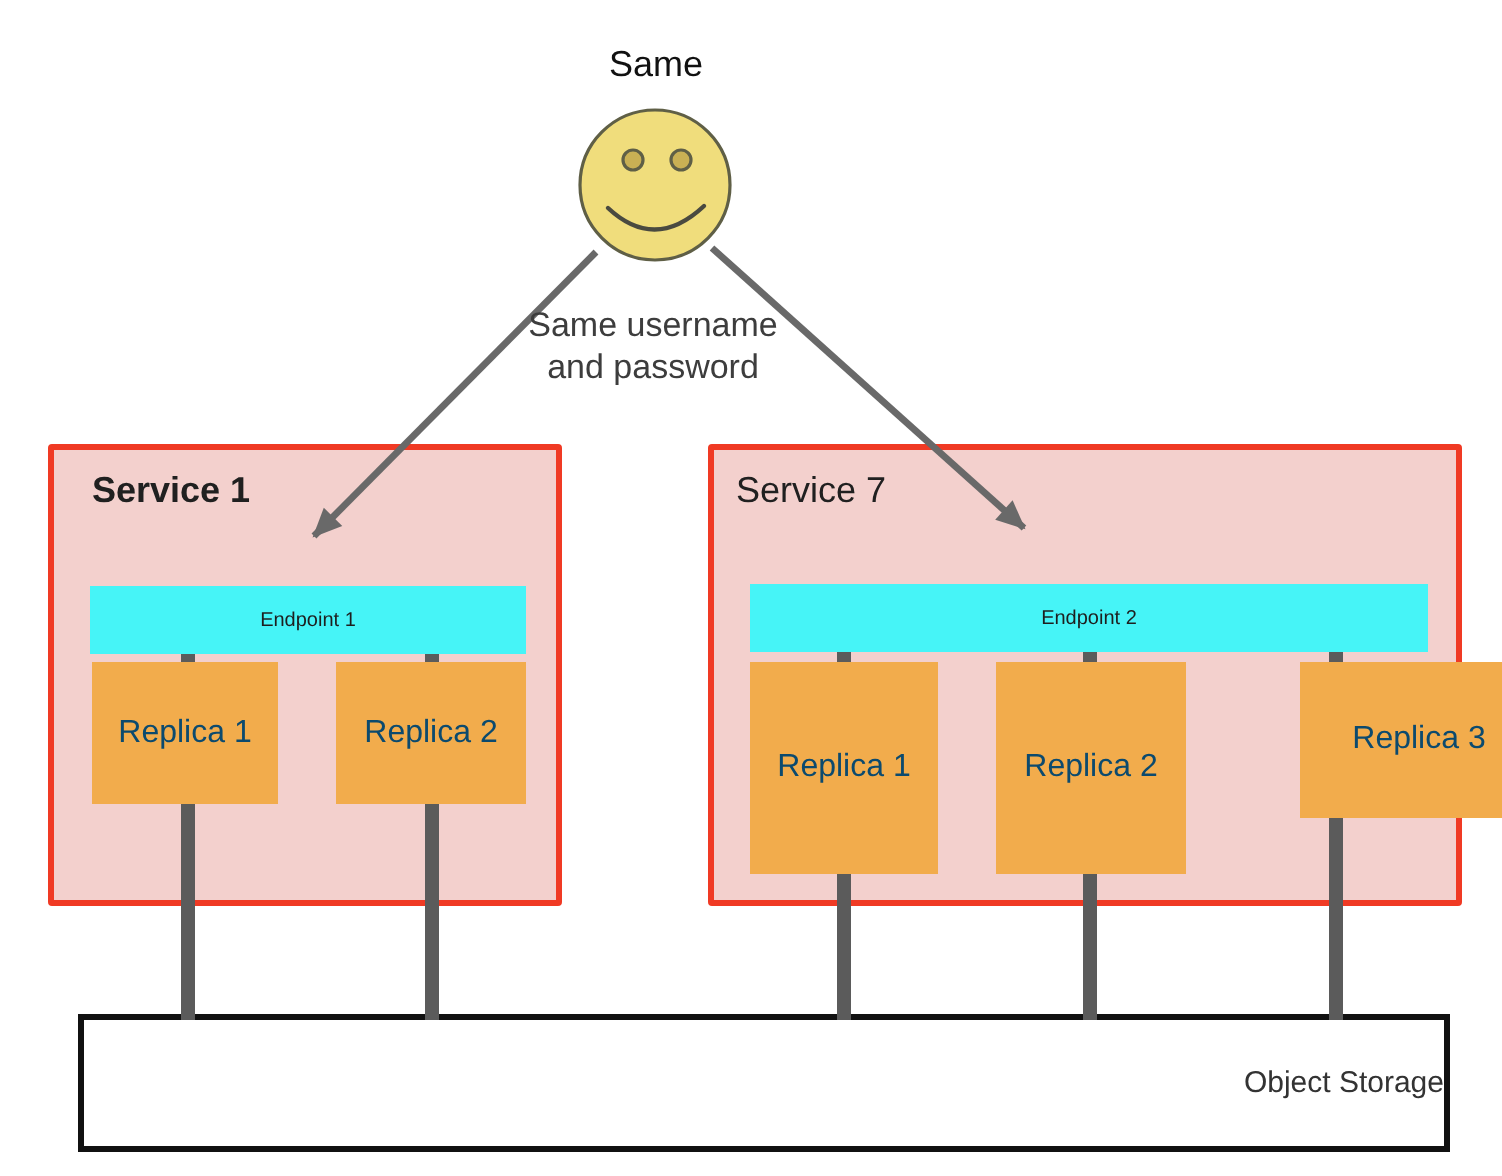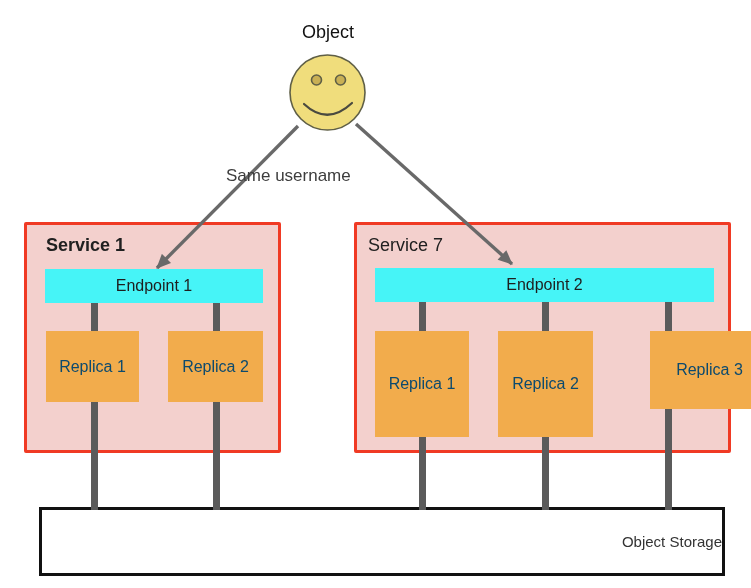--- a/index.html
+++ b/index.html
@@ -36,22 +36,23 @@
   .service-label.s1 { left: 46px;  top: 235px; font-weight: bold; }
   .service-label.s2 { left: 368px; top: 235px; }
 
   
   .endpoint {
     position: absolute;
     background: var(--endpoint-fill, #46f4f7);
     display: flex;
     align-items: center;
     justify-content: center;
-    font-size: 16px;
+    font-size: 10px;
     color: #1e1e1e;
+    margin-top: 24px;
   }
   .endpoint.e1 { left: 45px;  top: 269px; width: 218px; height: 34px; }
   .endpoint.e2 { left: 375px; top: 268px; width: 339px; height: 34px; }
 
   
   .replica {
     position: absolute;
     background: var(--replica-fill, #f2ac4c);
     display: flex;
     align-items: center;
@@ -82,21 +83,22 @@
   
   .alice-label {
     position: absolute;
     left: 288px; top: 22px; width: 80px;
     text-align: center;
     font-size: 18px;
     color: #111111;
   }
   .annotation {
     position: absolute;
-    left: 226px; top: 165px; width: 201px;
+    left: 226px; top: 152px; width: 201px;
+    text-align: center;
     font-size: 17px;
     line-height: 21px;
     color: #3d3d3d;
   }
 
   
   svg.overlay {
     position: absolute;
     left: 0; top: 0;
     width: 751px; height: 588px;
@@ -164,19 +166,20 @@
   <div class="replica r2a">
     <span>Replica 1</span>
   </div>
   <div class="replica r2b">
     <span>Replica 2</span>
   </div>
   <div class="replica r2c">
     <span>Replica 3</span>
   </div>
 
-  <div class="alice-label">Object</div>
+  <div class="alice-label">Same</div>
 
   <div class="annotation">
     <div>Same username</div>
+    <div>and password</div>
   </div>
 
 </div>
 
 </body></html>

